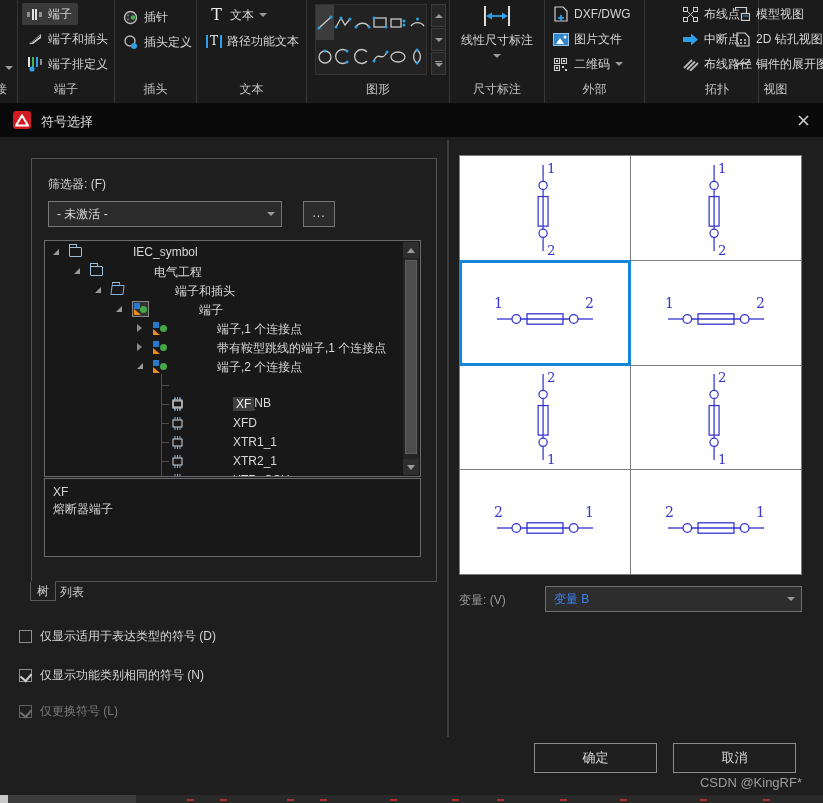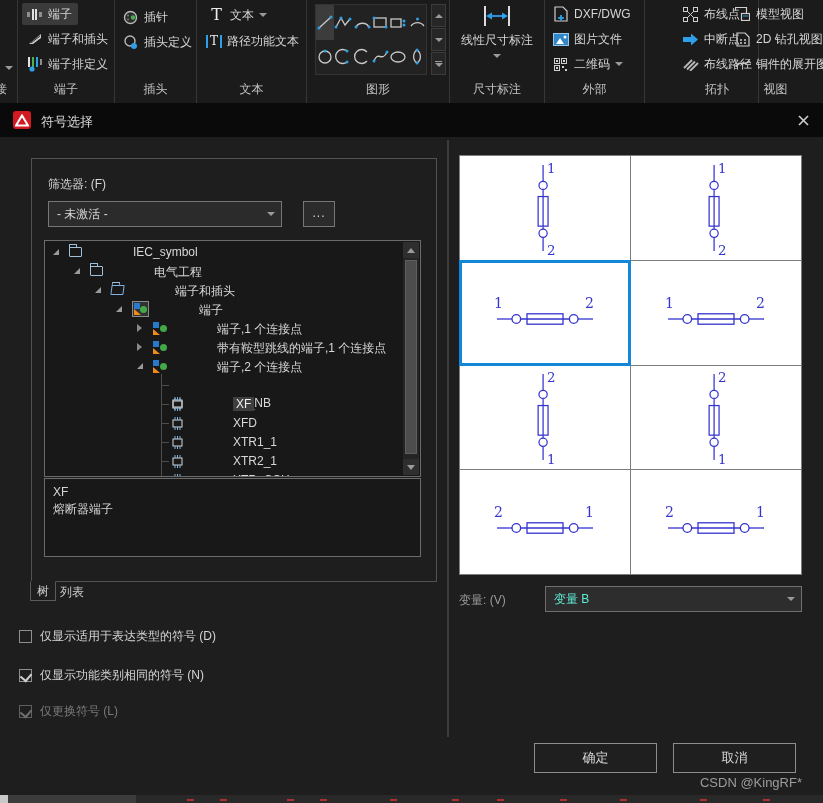--- a/index.html
+++ b/index.html
@@ -103,21 +103,21 @@
 
   
   .sgrid{position:absolute;left:459px;top:18px;width:343px;height:420px;background:#7d7d7d;
          display:grid;grid-template-columns:1fr 1fr;grid-template-rows:repeat(4,1fr);gap:1px;padding:1px;}
   .scell{background:#ffffff;display:flex;align-items:center;justify-content:center;}
   .scell.sel{box-shadow:inset 0 0 0 2px #1286d8, 0 0 0 1px #1286d8;}
   .scell svg{display:block;}
   .scell line,.scell rect,.scell circle{stroke:#3434cf;stroke-width:1.3;fill:none;}
   .scell text{fill:#3434cf;stroke:none;font-family:"DejaVu Serif",serif;font-size:14px;}
   .var-label{position:absolute;left:459px;top:455px;font-size:12px;color:#9a9a9a;}
-  .var-select{left:545px;top:449px;width:257px;background:#2d2d2d;border-color:#6f6f6f;color:#5eead4;}
+  .var-select{left:545px;top:449px;width:257px;background:#2d2d2d;border-color:#6f6f6f;color:#3b82f6;}
   .btn{position:absolute;width:123px;height:30px;background:#1f1f1f;border:1px solid #8c8c8c;
        color:#d8d8d8;font-size:13px;display:flex;align-items:center;justify-content:center;
        font-family:"Liberation Sans","DejaVu Sans",sans-serif;}
   .ok-btn{left:534px;top:606px;}
   .cancel-btn{left:673px;top:606px;}
   .watermark{position:absolute;left:650px;top:638px;width:152px;text-align:right;font-size:13px;color:#9c9c9c;}
 
   
   .bstrip{position:absolute;left:0;top:795px;width:823px;height:8px;background:#292929;}
   .bseg1{position:absolute;left:0;top:0;width:8px;height:8px;background:#c8c8c8;}

